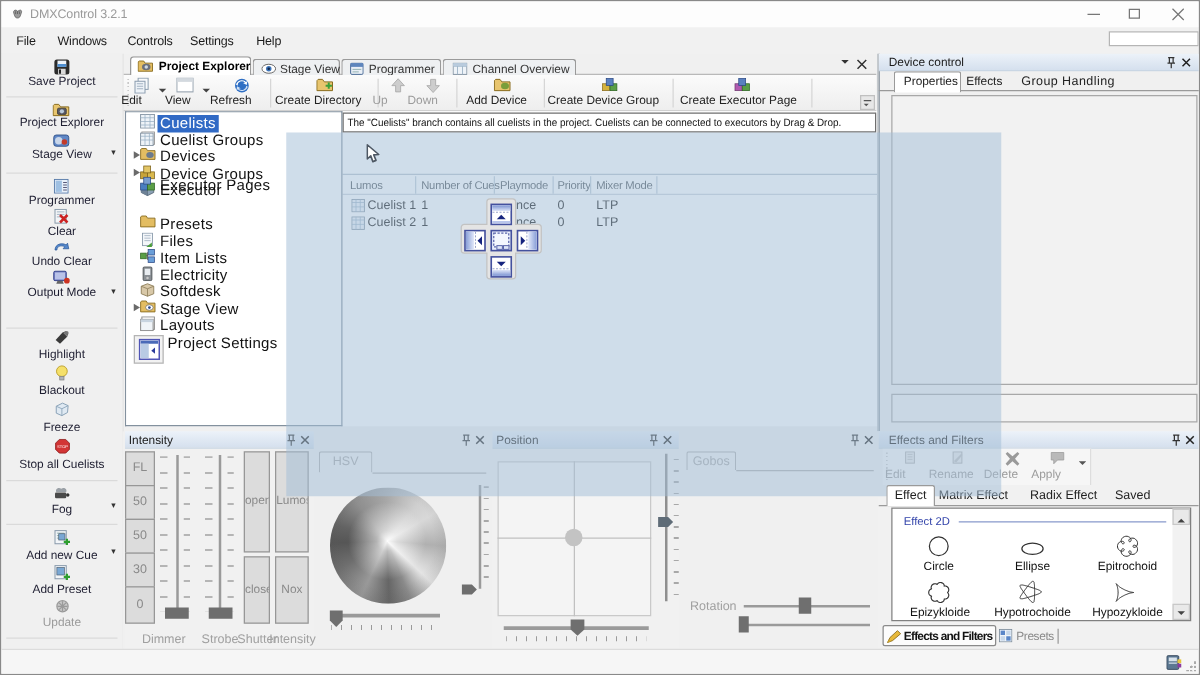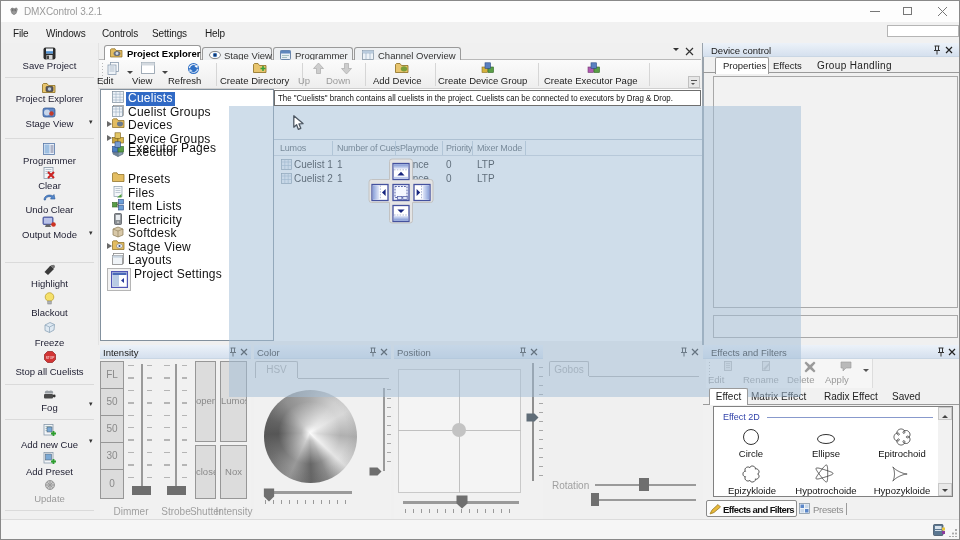--- a/index.html
+++ b/index.html
@@ -486,24 +486,20 @@
   <div class="abs" style="left:166px;top:485px;width:19px;height:9px;background:#6e6e6e"></div>
   <div class="abs glabel" style="left:104px;top:505px;width:52px;">Dimmer</div>
   <div class="abs glabel" style="left:150px;top:505px;width:50px;">Strobe</div>
   <div class="abs glabel" style="left:186px;top:505px;width:38px;overflow:hidden">Shutter</div>
   <div class="abs glabel" style="left:214px;top:505px;width:38px;overflow:hidden">Intensity</div>
   <div class="abs graybtn" style="left:194px;top:360px;width:21px;height:81px;font-size:9.5px;line-height:78px;overflow:hidden">open</div>
   <div class="abs graybtn" style="left:219px;top:360px;width:27px;height:81px;font-size:9.5px;line-height:78px;overflow:hidden">Lumos</div>
   <div class="abs graybtn" style="left:194px;top:444px;width:21px;height:54px;font-size:9.5px;line-height:51px;overflow:hidden">close</div>
   <div class="abs graybtn" style="left:219px;top:444px;width:27px;height:54px;font-size:9.5px;line-height:51px;">Nox</div>
 
-  <div class="abs bpanel" style="left:253px;width:137px;">
-      <div class="btitle"></div>
-      <span class="btext">Color</span>
-    </div>
   <svg class="abs" style="left:368px;top:346px;z-index:1" width="8" height="10" viewBox="0 0 8 10">
       <path d="M1.5 1 h5 M2.5 1 v4 M5.5 1 v4 M1 5.5 h6 M4 5.5 v4" stroke="#333" stroke-width="1"></path>
     </svg>
   <svg class="abs" style="left:379px;top:347px;z-index:1" width="8" height="8" viewBox="0 0 8 8">
       <path d="M1 1 L7 7 M7 1 L1 7" stroke="#222" stroke-width="1.2"></path>
     </svg>
   <div class="abs" style="left:254px;top:360px;width:43px;height:17px;border:1px solid #b0b0b0;border-bottom:none;border-radius:2px 2px 0 0;color:#a8a8a8;font-size:10px;text-align:center;line-height:16px">HSV</div>
   <div class="abs" style="left:297px;top:377px;width:91px;height:1px;background:#b0b0b0"></div>
   <div class="abs" id="wheel"></div>
   <div class="abs vslider" style="left:381.5px;top:387px;height:83px;"></div>

